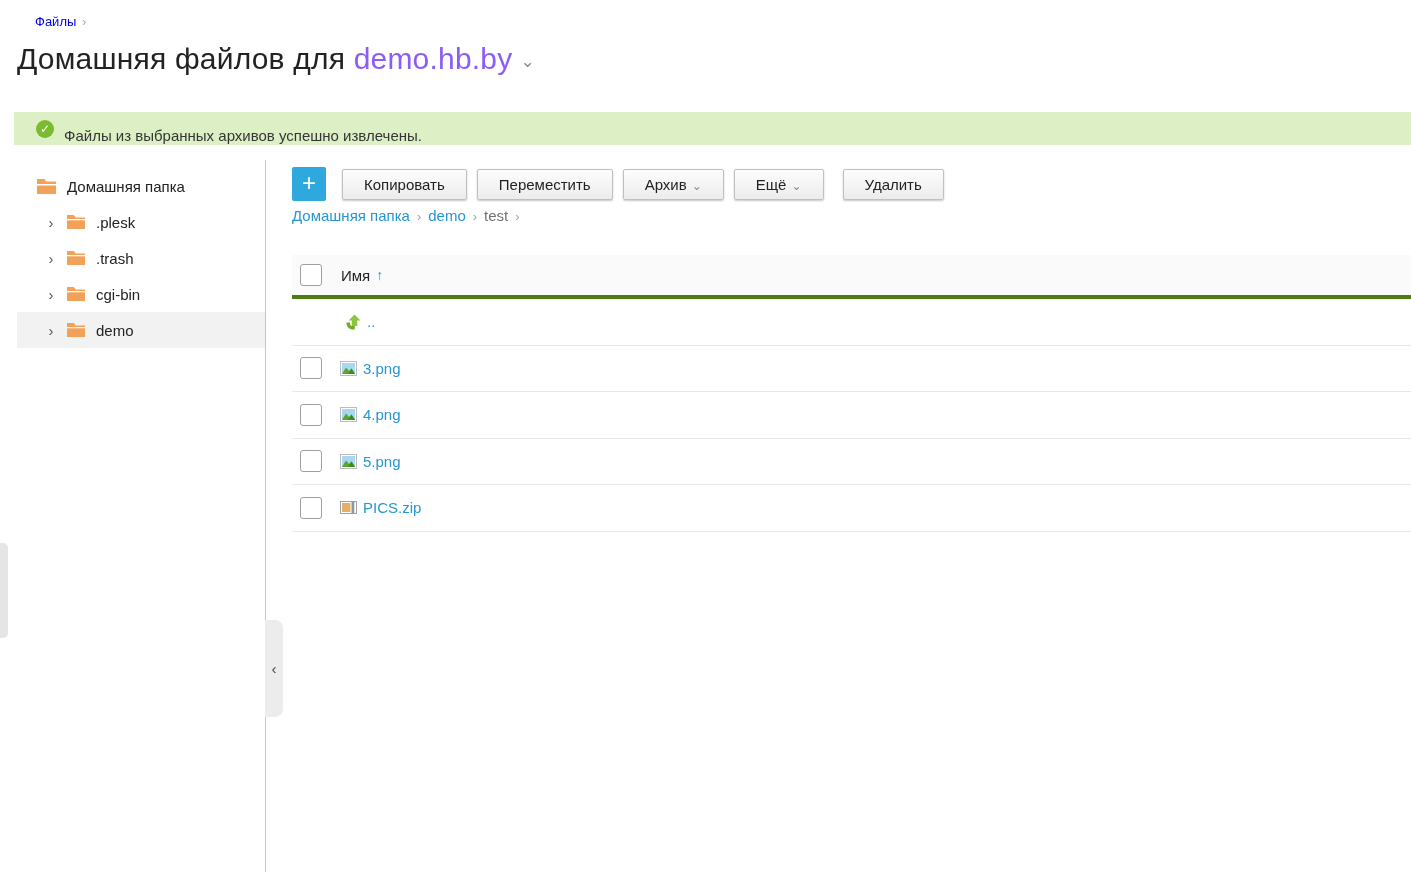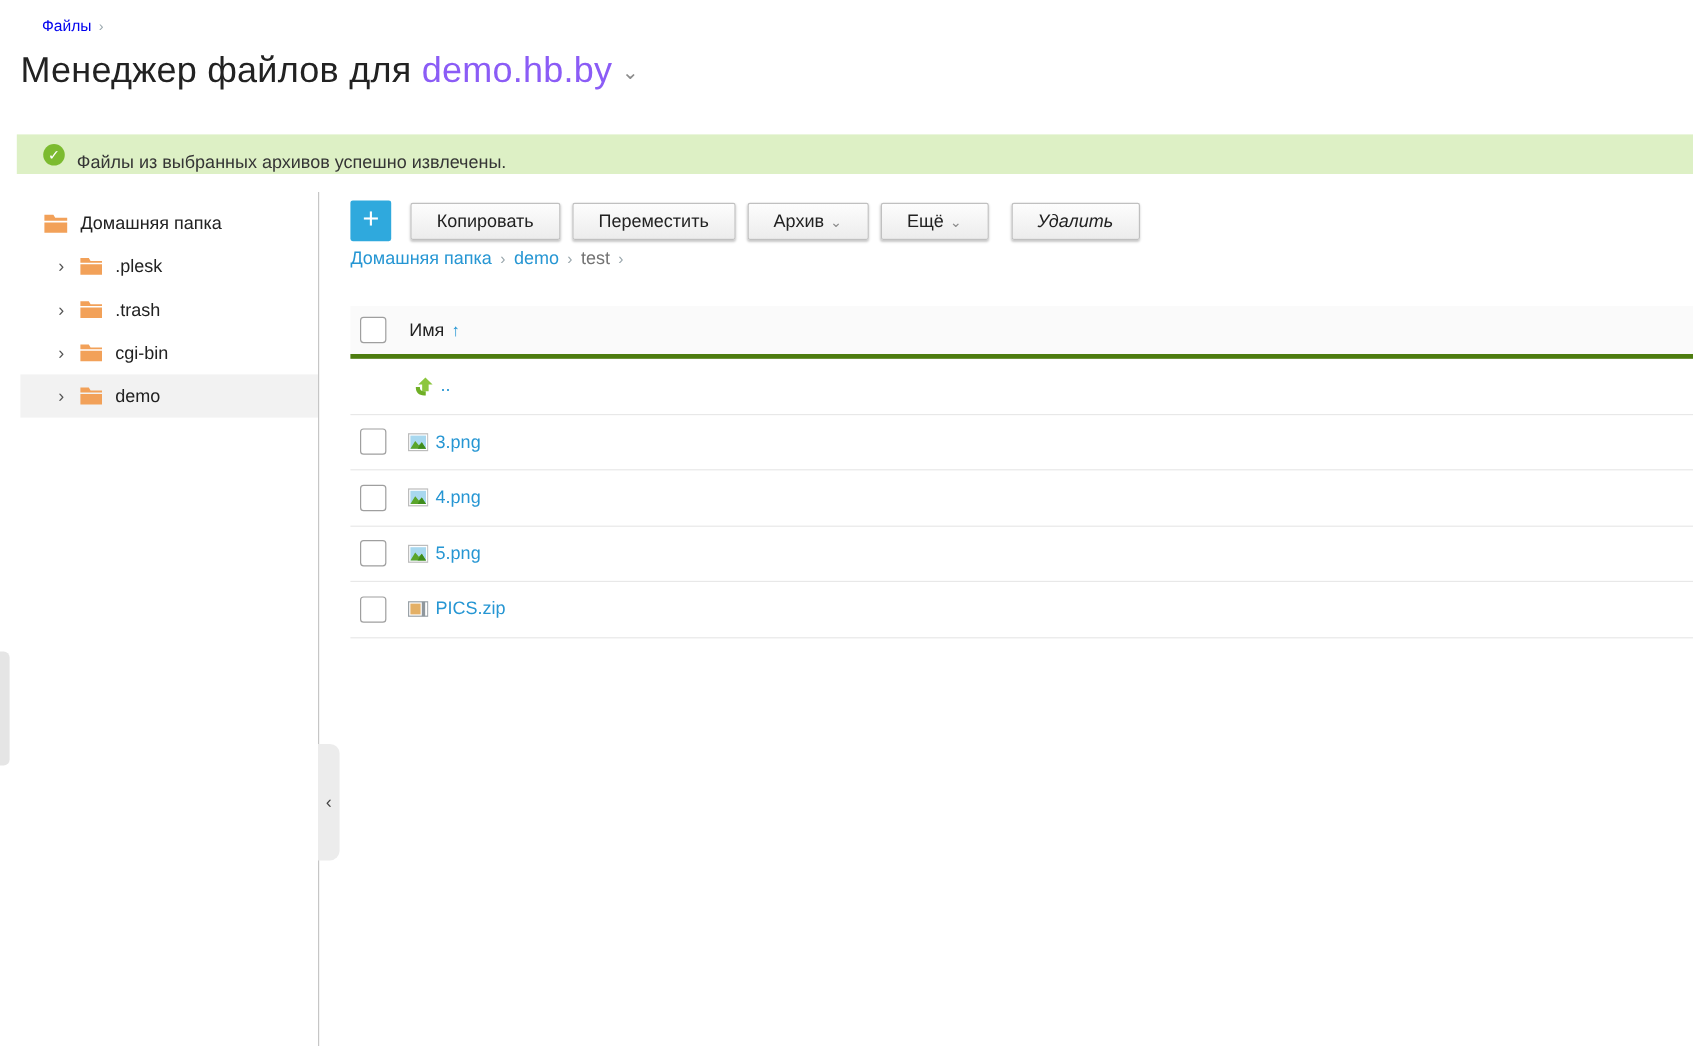--- a/index.html
+++ b/index.html
@@ -90,21 +90,21 @@
   }
   .tb-btn {
     height: 31px; padding: 0 21px;
     background: linear-gradient(#fdfdfd, #ececec);
     border: 1px solid #c0c0c0; border-radius: 2px;
     box-shadow: 0 1px 2px rgba(0,0,0,0.22);
     font-family: inherit; font-size: 15px; color: #222;
     cursor: pointer; margin-right: 10px; white-space: nowrap;
   }
   .tb-btn .btn-caret { color: #8c8c8c; font-size: 12px; margin-left: 5px; }
-  .tb-btn.delete { margin-left: 9px; font-style: italic; }
+  .tb-btn.delete { margin-left: 9px; }
 
   
   .path-breadcrumb {
     position: absolute; left: 292px; top: 207px;
     font-size: 15px; color: #737373;
   }
   .path-breadcrumb a { color: #2696d3; }
   .path-breadcrumb .sep { color: #9aa7ad; margin: 0 7px; font-size: 13px; }
 
   
@@ -129,21 +129,21 @@
   .file-row .file-link { color: #2696d3; margin-left: 5px; cursor: pointer; }
   .file-row .checkbox + .icon-slot { margin-left: 18px; }
 </style>
 </head>
 <body>
 
 <div class="top-breadcrumb">
   <a href="#">Файлы</a><span class="sep">›</span>
 </div>
 
-<h1 class="page-title"><span>Менеджер файлов для </span><a href="#" class="domain">demo.hb.by</a><span class="title-caret">⌄</span></h1>
+<h1 class="page-title"><span>Домашняя файлов для </span><a href="#" class="domain">demo.hb.by</a><span class="title-caret">⌄</span></h1>
 
 <div class="alert-success">
   <span class="check-circle">✓</span>
   <span class="alert-text">Файлы из выбранных архивов успешно извлечены.</span>
 </div>
 
 <div class="sidebar">
   <div class="tree-item root">
     <svg class="folder-svg" width="21" height="17" viewBox="0 0 21 17">
       <path fill="#f2a159" d="M1 1h7.5l1.5 2.5H20V6H1z"></path>

